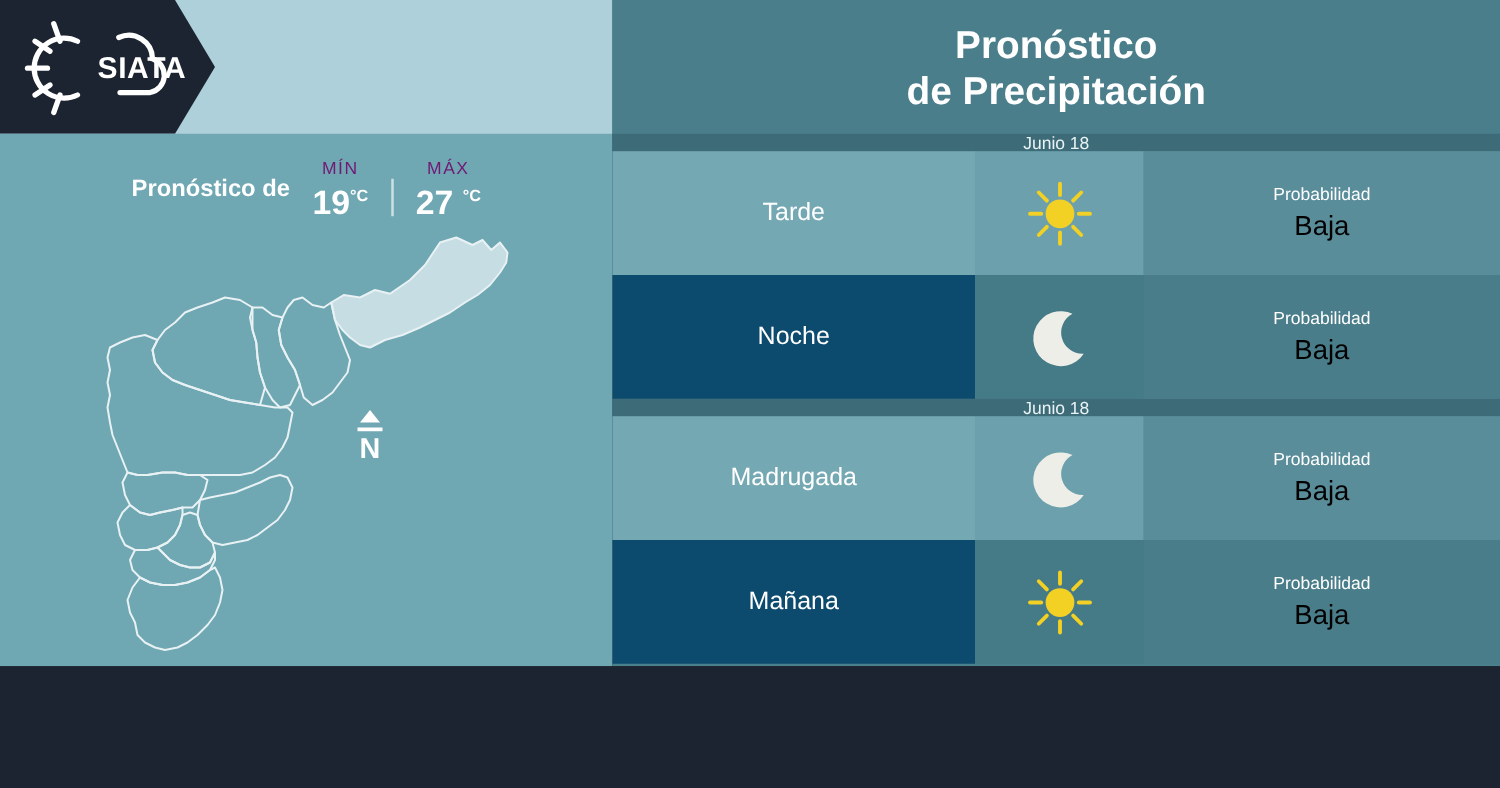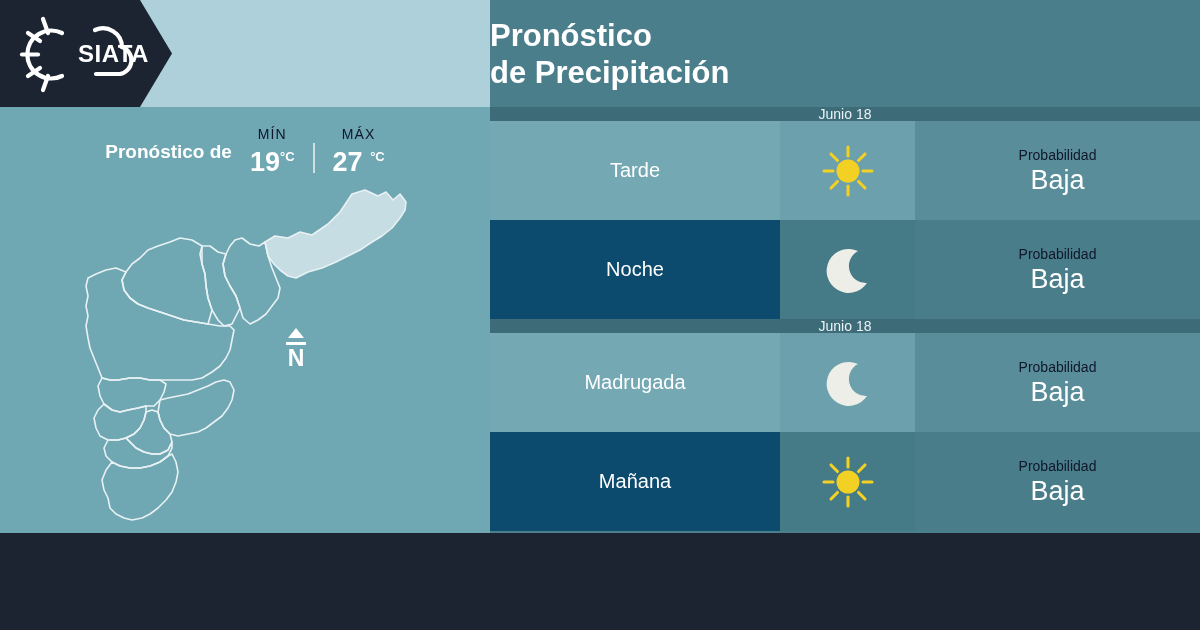--- a/index.html
+++ b/index.html
@@ -32,39 +32,39 @@
   .temp-block{
     position:absolute;left:0;top:118px;width:490px;height:66px;
     display:flex;align-items:center;justify-content:center;gap:18px;
   }
   .temp-label{
     text-align:right;color:#ffffff;font-weight:bold;
     font-size:19px;line-height:25px;
   }
   .temp-col{text-align:center;color:#ffffff;}
   .temp-col .cap{
-    font-size:14px;letter-spacing:1.2px;color:#0f172a;margin-bottom:1px;
+    font-size:14px;letter-spacing:1.2px;color:#701a75;margin-bottom:1px;
   }
   .temp-col .val{font-size:27px;font-weight:700;line-height:28px;}
   .temp-col .val sup{font-size:13px;vertical-align:super;}
   .temp-sep{
     width:2px;height:30px;background:rgba(255,255,255,.65);margin-top:14px;
   }
 
   .map-wrap{position:absolute;left:60px;top:180px;width:380px;height:350px;}
   .map-wrap svg{display:block;}
 
   
   .right-panel{
     position:absolute;left:490px;top:0;width:710px;height:533px;
     background:#4c7f8c;
   }
   .fc-header{
     position:absolute;left:0;top:0;width:710px;height:107px;
-    display:flex;flex-direction:column;justify-content:center;
+    display:flex;flex-direction:column;align-items:center;justify-content:center;
     background:#4b7e8b;
   }
   .fc-header .l1,.fc-header .l2{
     color:#ffffff;font-weight:bold;font-size:31px;line-height:37px;
   }
   .date-band{
     width:710px;height:14px;background:#3d6b78;
     display:flex;align-items:center;justify-content:center;
     color:#eaf3f5;font-size:14px;
   }
@@ -82,22 +82,22 @@
     width:290px;display:flex;align-items:center;justify-content:center;
     color:#ffffff;font-size:20px;
   }
   .col-icon{
     width:135px;display:flex;align-items:center;justify-content:center;
   }
   .col-prob{
     flex:1;display:flex;flex-direction:column;
     align-items:center;justify-content:center;
   }
-  .col-prob .p-cap{font-size:14px;color:#0f172a;line-height:19px;text-align:right;}
-  .col-prob .p-val{font-size:27px;color:#ffffff;line-height:31px;}
+  .col-prob .p-cap{font-size:14px;color:#ffffff;line-height:19px;text-align:right;}
+  .col-prob .p-val{font-size:22px;color:#000000;line-height:31px;}
 
   
   .footer{
     position:absolute;left:0;top:533px;width:1200px;height:97px;
     background:#1b2430;display:flex;align-items:center;
   }
 </style>
 </head>
 <body>
 

